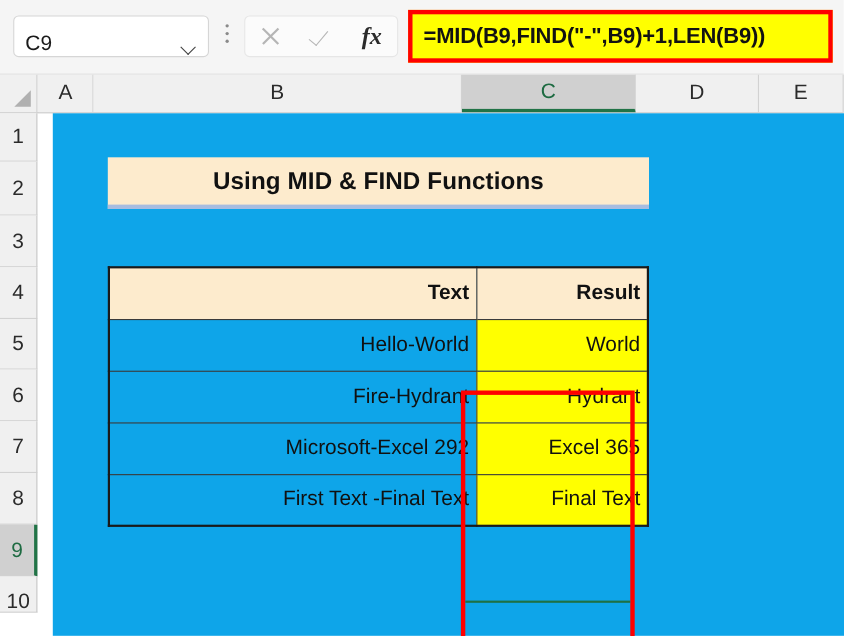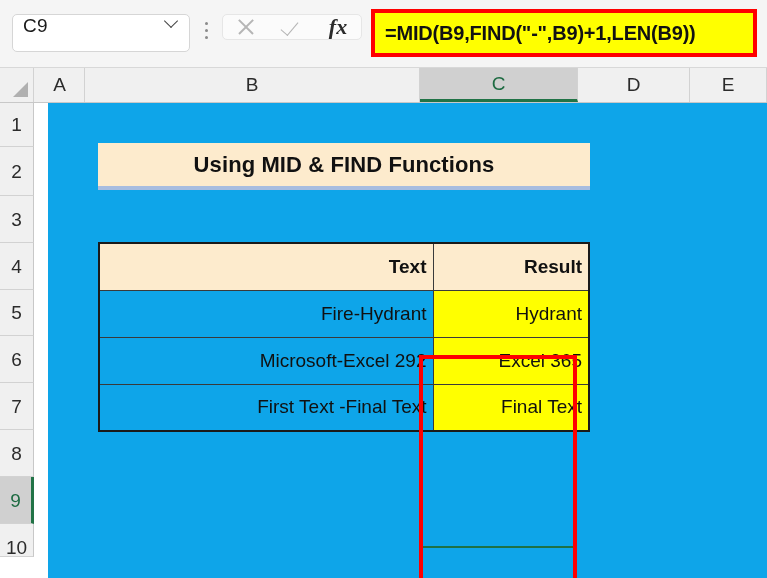--- a/index.html
+++ b/index.html
@@ -22,21 +22,21 @@
   }
 
   #name-box {
     position: absolute;
     left: 12px; top: 14px;
     width: 178px; height: 38px;
     background: #ffffff;
     border: 1px solid #d6d6d6;
     border-radius: 5px;
     display: flex;
-    align-items: flex-start;
+    align-items: flex-end;
     padding: 0 10px;
   }
   #name-box-value {
     flex: 1;
     font-size: 19px;
     color: #1a1a1a;
     letter-spacing: .2px;
   }
   .chev {
     width: 14px; height: 14px;
@@ -61,21 +61,21 @@
     display: block;
     width: 3px; height: 3px;
     border-radius: 50%;
     background: #8a8a8a;
     margin: 0 auto 4px;
   }
 
   #fx-group {
     position: absolute;
     left: 222px; top: 14px;
-    width: 140px; height: 26px;
+    width: 140px; height: 38px;
     background: #fbfbfb;
     border: 1px solid #e6e6e6;
     border-radius: 5px;
     display: flex;
     align-items: center;
     justify-content: space-around;
   }
   .fxicon { width: 30px; height: 30px; position: relative; }
 
   .ic-x::before, .ic-x::after {
@@ -319,20 +319,24 @@
       <span id="title-text">Using MID &amp; FIND Functions</span>
     </div>
 
     <table id="table">
       <tbody>
           <tr>
         <td class="th-cell col-text">Text</td>
         <td class="th-cell col-res">Result</td>
       </tr>
       <tr>
+        <td class="col-text">Hello-World</td>
+        <td class="col-res">World</td>
+      </tr>
+      <tr>
         <td class="col-text">Fire-Hydrant</td>
         <td class="col-res">Hydrant</td>
       </tr>
       <tr>
         <td class="col-text">Microsoft-Excel 292</td>
         <td class="col-res">Excel 365</td>
       </tr>
       <tr>
         <td class="col-text">First Text -Final Text</td>
         <td class="col-res">Final Text</td>

